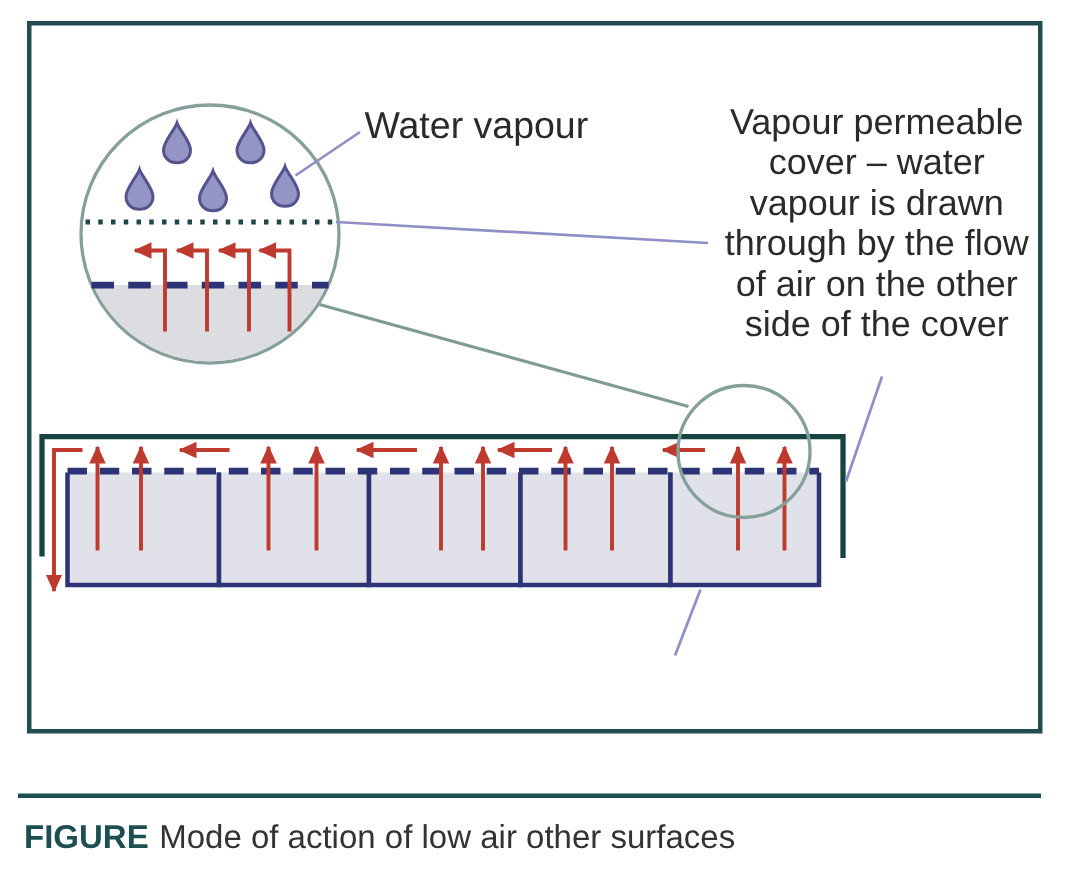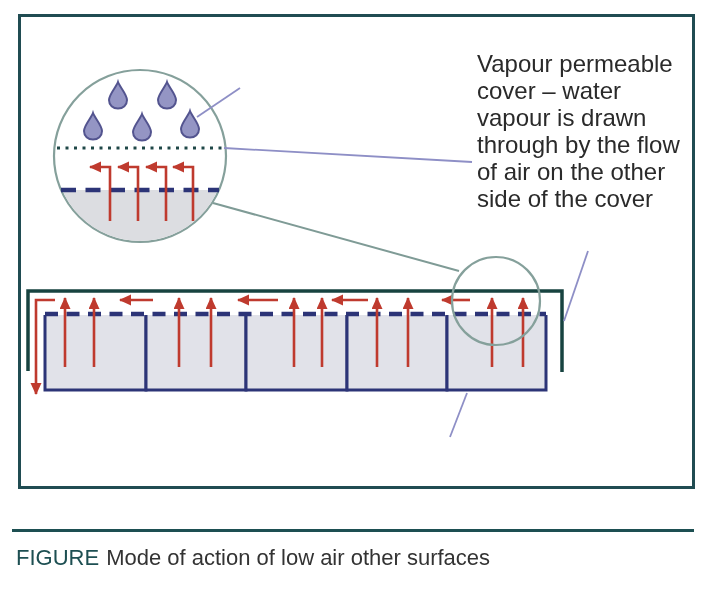--- a/index.html
+++ b/index.html
@@ -7,25 +7,25 @@
     position:relative;width:710px;height:590px;background:#ffffff;overflow:hidden;
     font-family:"Liberation Sans", sans-serif;
   }
   #figure-box{
     position:absolute;left:18px;top:14px;width:677px;height:475px;
     box-sizing:border-box;border:3px solid #204c52;background:#ffffff;
   }
   #diagram-svg{position:absolute;left:0;top:0;width:710px;height:590px;}
   .label{position:absolute;color:#2a2a2a;}
   #water-vapour-label{left:243px;top:70px;font-size:25px;}
-  #cover-note{left:477px;top:50px;width:215px;font-size:24px;line-height:27px;white-space:pre-line;}
+  #cover-note{left:477px;top:68px;width:215px;font-size:24px;line-height:27px;white-space:pre-line;text-align:center;}
   #cushions-label{left:322px;top:420px;font-size:25px;}
   #caption-divider{position:absolute;left:12px;top:529px;width:682px;height:3px;background:#1d4f52;}
   #caption{position:absolute;left:16px;top:545px;font-size:22px;color:#333333;}
-  #caption .tag{font-weight:normal;color:#1d4f52;margin-right:7px;}
+  #caption .tag{font-weight:bold;color:#1d4f52;margin-right:7px;}
 </style>
 </head>
 <body>
 
 <div id="canvas">
 
   <div id="figure-box"></div>
 
   <svg id="diagram-svg" viewBox="0 0 710 590">
     <defs>
@@ -96,20 +96,21 @@
     <circle cx="496" cy="301" r="44" fill="none" stroke-width="2.2" stroke="#85a09b"></circle>
 
     <g fill="none" stroke-width="1.8" stroke="#8e8fc6">
       <line x1="240" y1="88" x2="197" y2="117"></line>
       <line x1="224" y1="148" x2="472" y2="162"></line>
       <line x1="588" y1="251" x2="564" y2="321"></line>
       <line x1="467" y1="393" x2="450" y2="437"></line>
     </g>
   </svg>
 
+  <div id="water-vapour-label" class="label">Water vapour</div>
 
   <div id="cover-note" class="label">Vapour permeable
 cover – water
 vapour is drawn
 through by the flow
 of air on the other
 side of the cover</div>
 
 
   <div id="caption-divider"></div>

